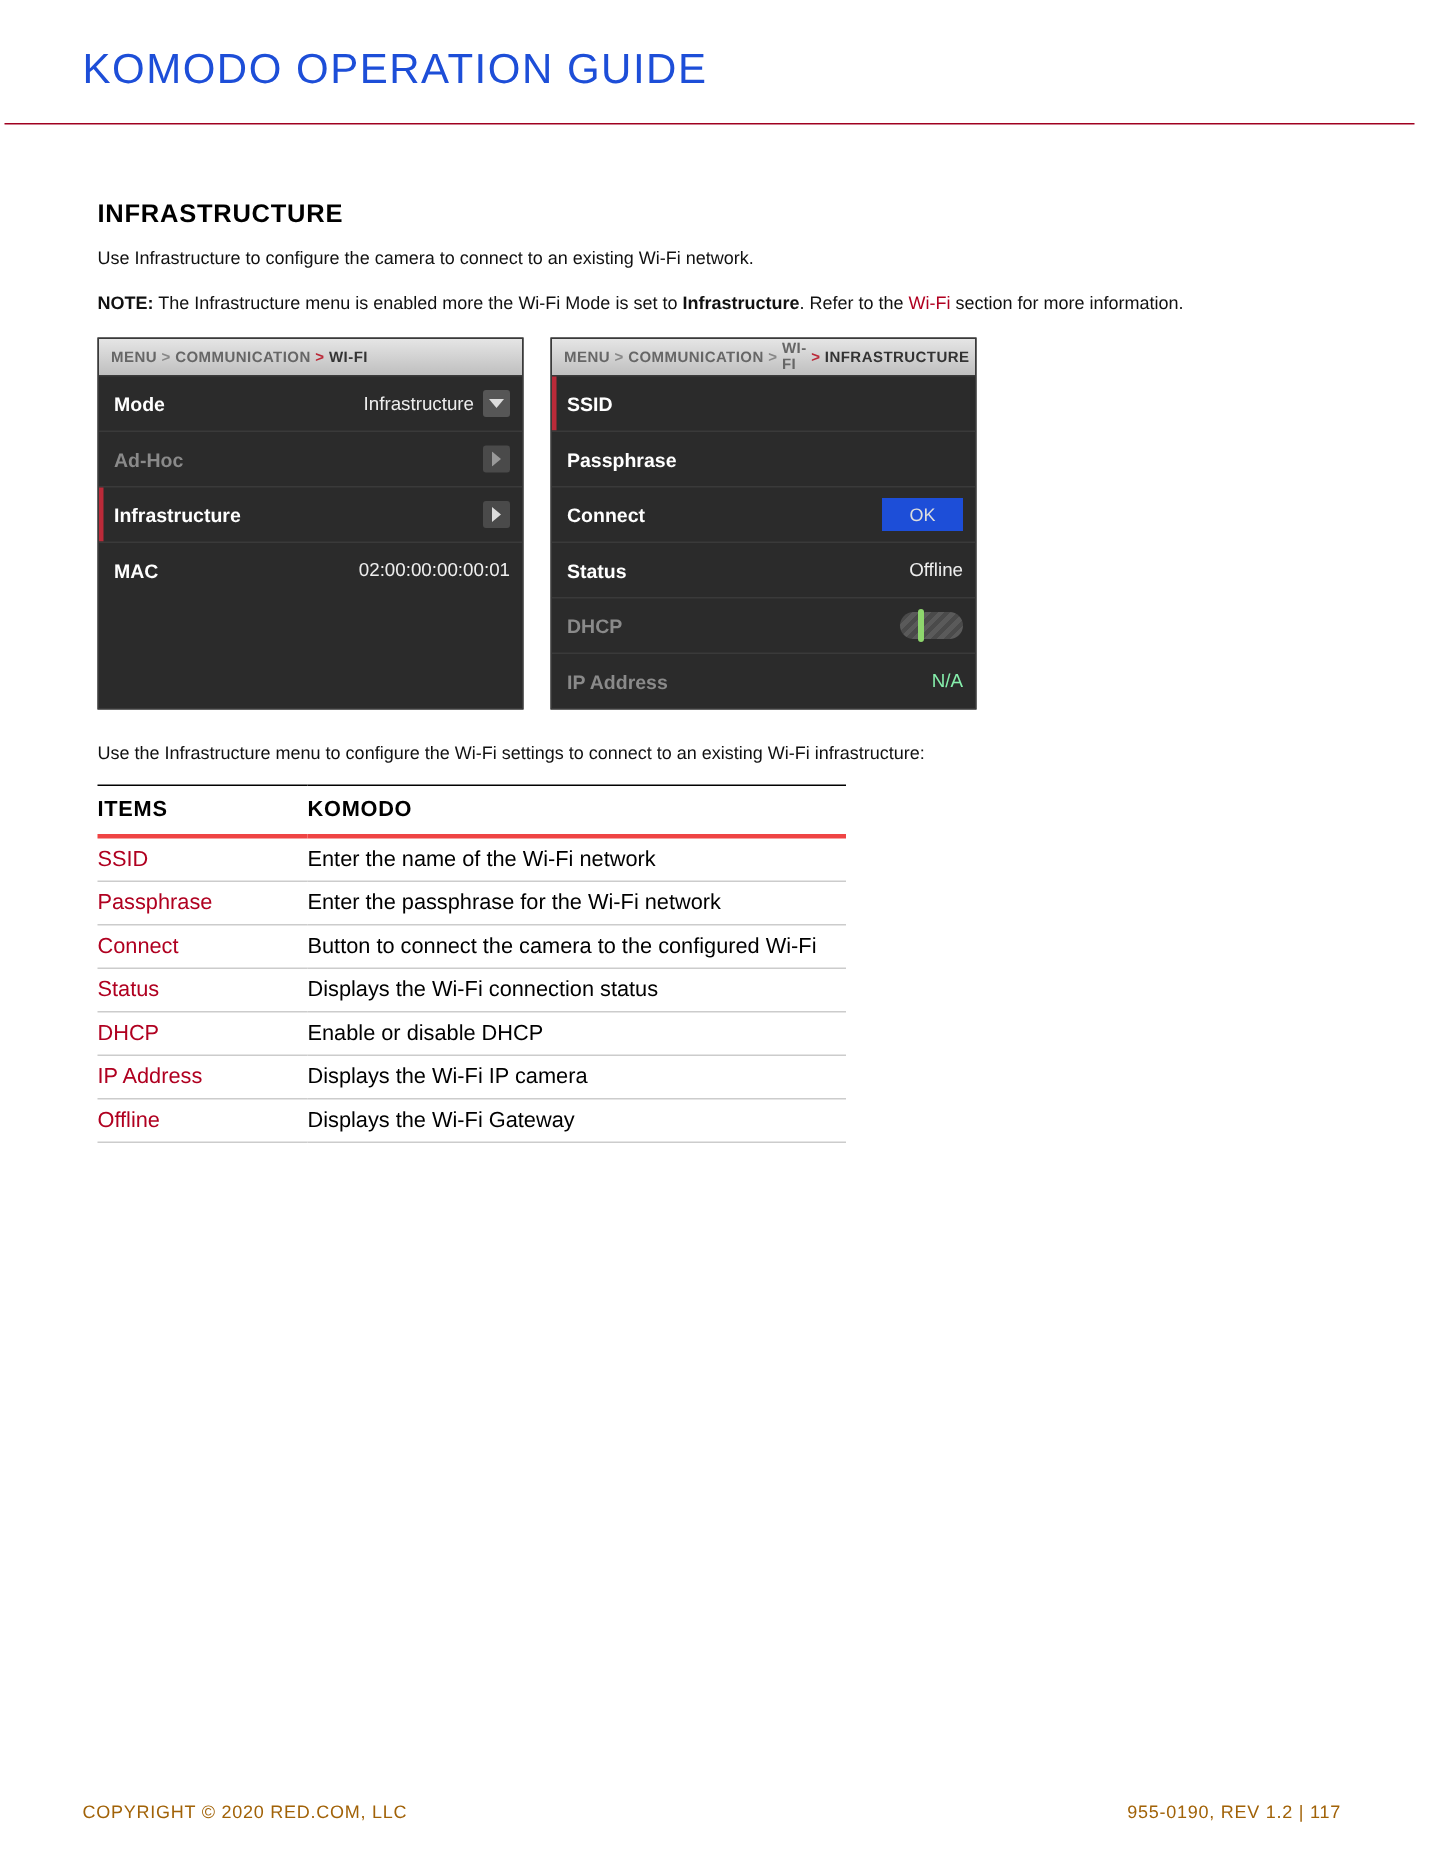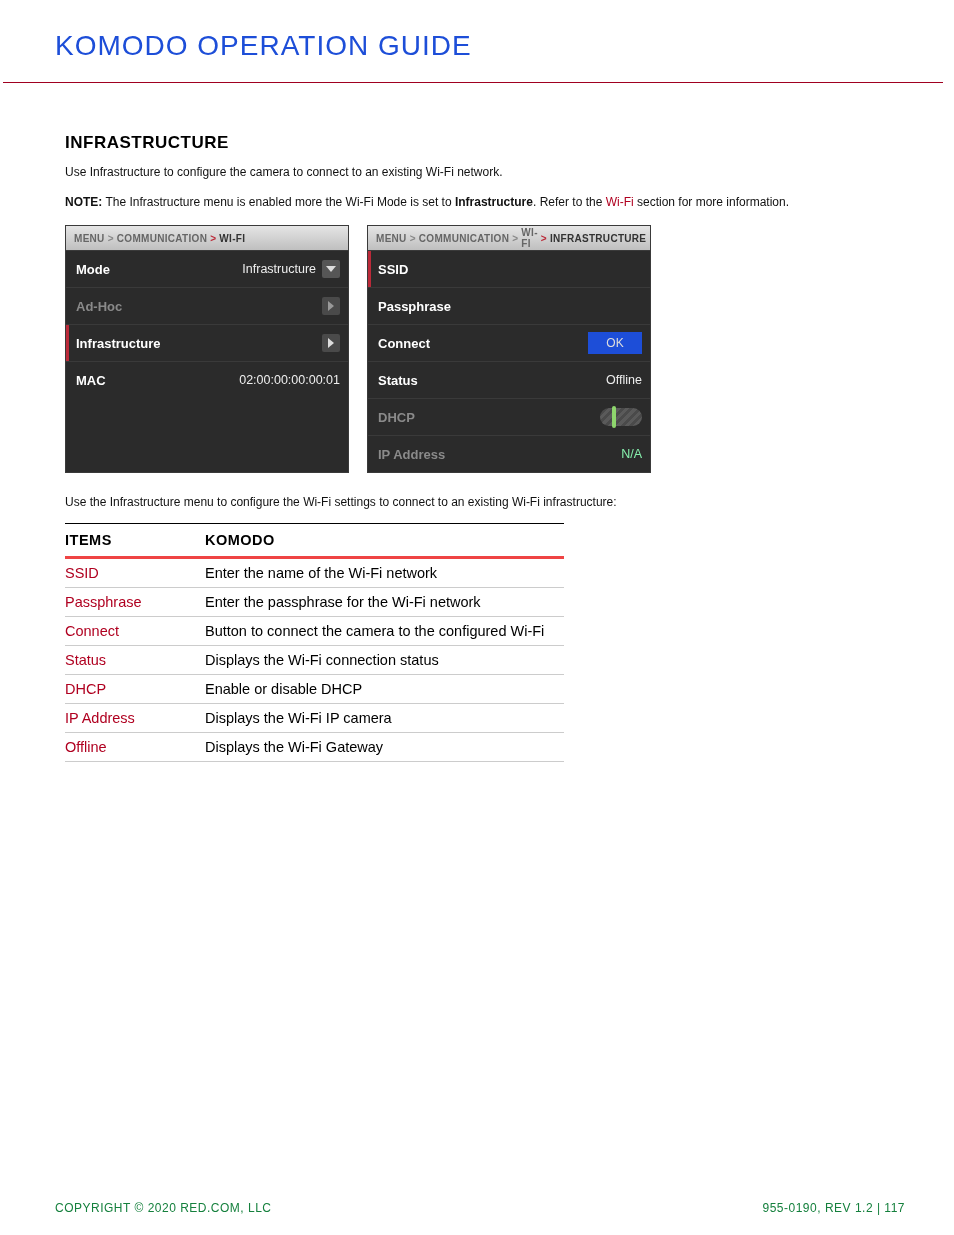--- a/index.html
+++ b/index.html
@@ -165,25 +165,25 @@
   .items-table th:first-child { width: 120px; }
   .items-table td {
     padding: 6px 20px 6px 0;
     border-bottom: 1px solid #ccc;
   }
   .items-table td:first-child { color: #b00020; }
   .footer {
     position: absolute;
     bottom: 20px;
     left: 55px;
-    right: 49px;
+    right: 60px;
     display: flex;
     justify-content: space-between;
     font-size: 12px;
-    color: #15803d;
+    color: #a16207;
     letter-spacing: 0.5px;
   }
 </style>
 </head>
 <body>
 
 <div class="page">
   <h1 class="page-title">KOMODO OPERATION GUIDE</h1>
   <hr class="title-rule">
 

